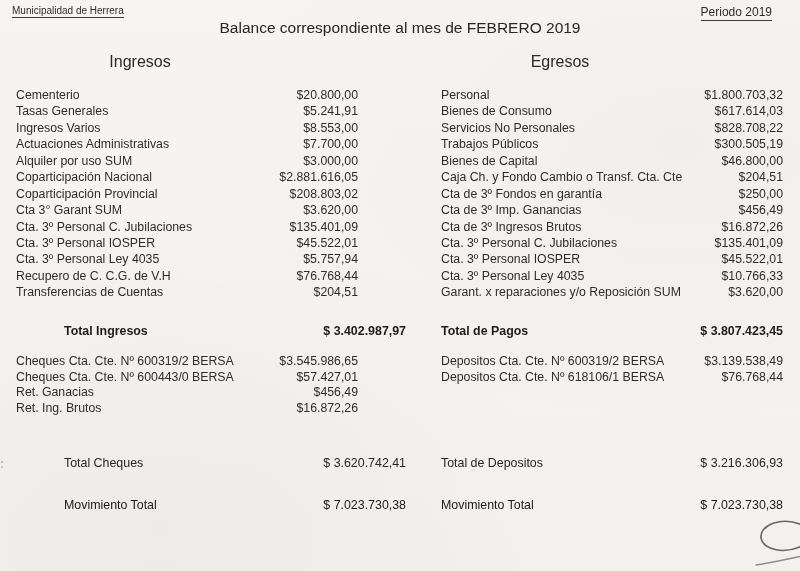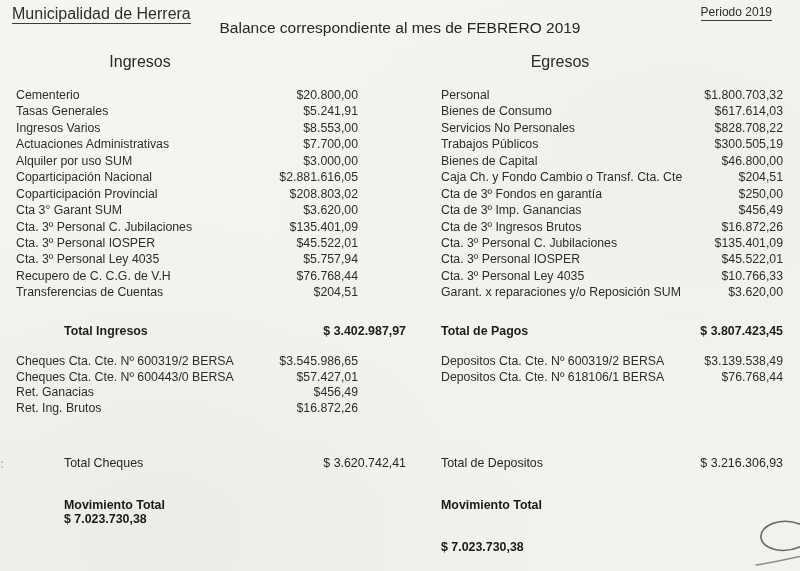--- a/index.html
+++ b/index.html
@@ -8,21 +8,21 @@
     width:800px;height:571px;
     margin:0;
     overflow:hidden;
     font-family:"Liberation Sans", sans-serif;
     color:#2d2d2d;
     background:
       radial-gradient(ellipse at 20% 92%, rgba(0,0,0,0.025), transparent 45%),
       radial-gradient(ellipse at 85% 25%, rgba(0,0,0,0.018), transparent 50%),
       linear-gradient(180deg,#f6f5f2 0%,#f4f3f0 55%,#f2f1ed 100%);
   }
-  .org{position:absolute;left:12px;top:5px;font-size:16px;}
+  .org{position:absolute;left:12px;top:5px;font-size:10px;}
   .period{position:absolute;right:28px;top:5px;font-size:12px;}
   .underlined{border-bottom:1px solid #3c3c3c;padding-bottom:1px;}
   .title{position:absolute;left:0;right:0;top:19px;text-align:center;font-size:15.5px;color:#262626;}
   .sec-head{position:absolute;top:53px;width:160px;text-align:center;font-size:16px;color:#2a2a2a;}
   .sec-head.left{left:60px;}
   .sec-head.right{left:480px;}
 
   .list{position:absolute;width:342px;}
   .list.left{left:16px;}
   .list.right{left:441px;}
@@ -30,21 +30,21 @@
   .list.sub{top:354px;}
   .row{display:flex;justify-content:space-between;align-items:baseline;
        height:16.45px;line-height:16.45px;font-size:12.3px;white-space:nowrap;}
   .sub .row{height:15.5px;line-height:15.5px;gap:22px;}
   .trow{position:absolute;width:342px;display:flex;justify-content:space-between;
         font-size:12.4px;white-space:nowrap;}
   .trow.left{left:16px;margin-left:48px;}
   .trow.right{left:441px;gap:28px;}
   .total1{top:324px;font-weight:bold;color:#1d1d1d;}
   .total2{top:456px;color:#262626;}
-  .total3{top:498px;font-weight:bold;color:#1a1a1a;flex-direction:column;}
+  .total3{top:498px;font-weight:normal;color:#1a1a1a;}
 
   .signature{position:absolute;left:730px;top:515px;}
   .artifact{position:absolute;left:1px;top:461px;width:2px;height:2px;border-radius:50%;
             background:#8f8f8f;box-shadow:0 5px 0 #a0a0a0;opacity:.65;}
 </style>
 </head>
 <body>
 
 <div class="sheet">
 

